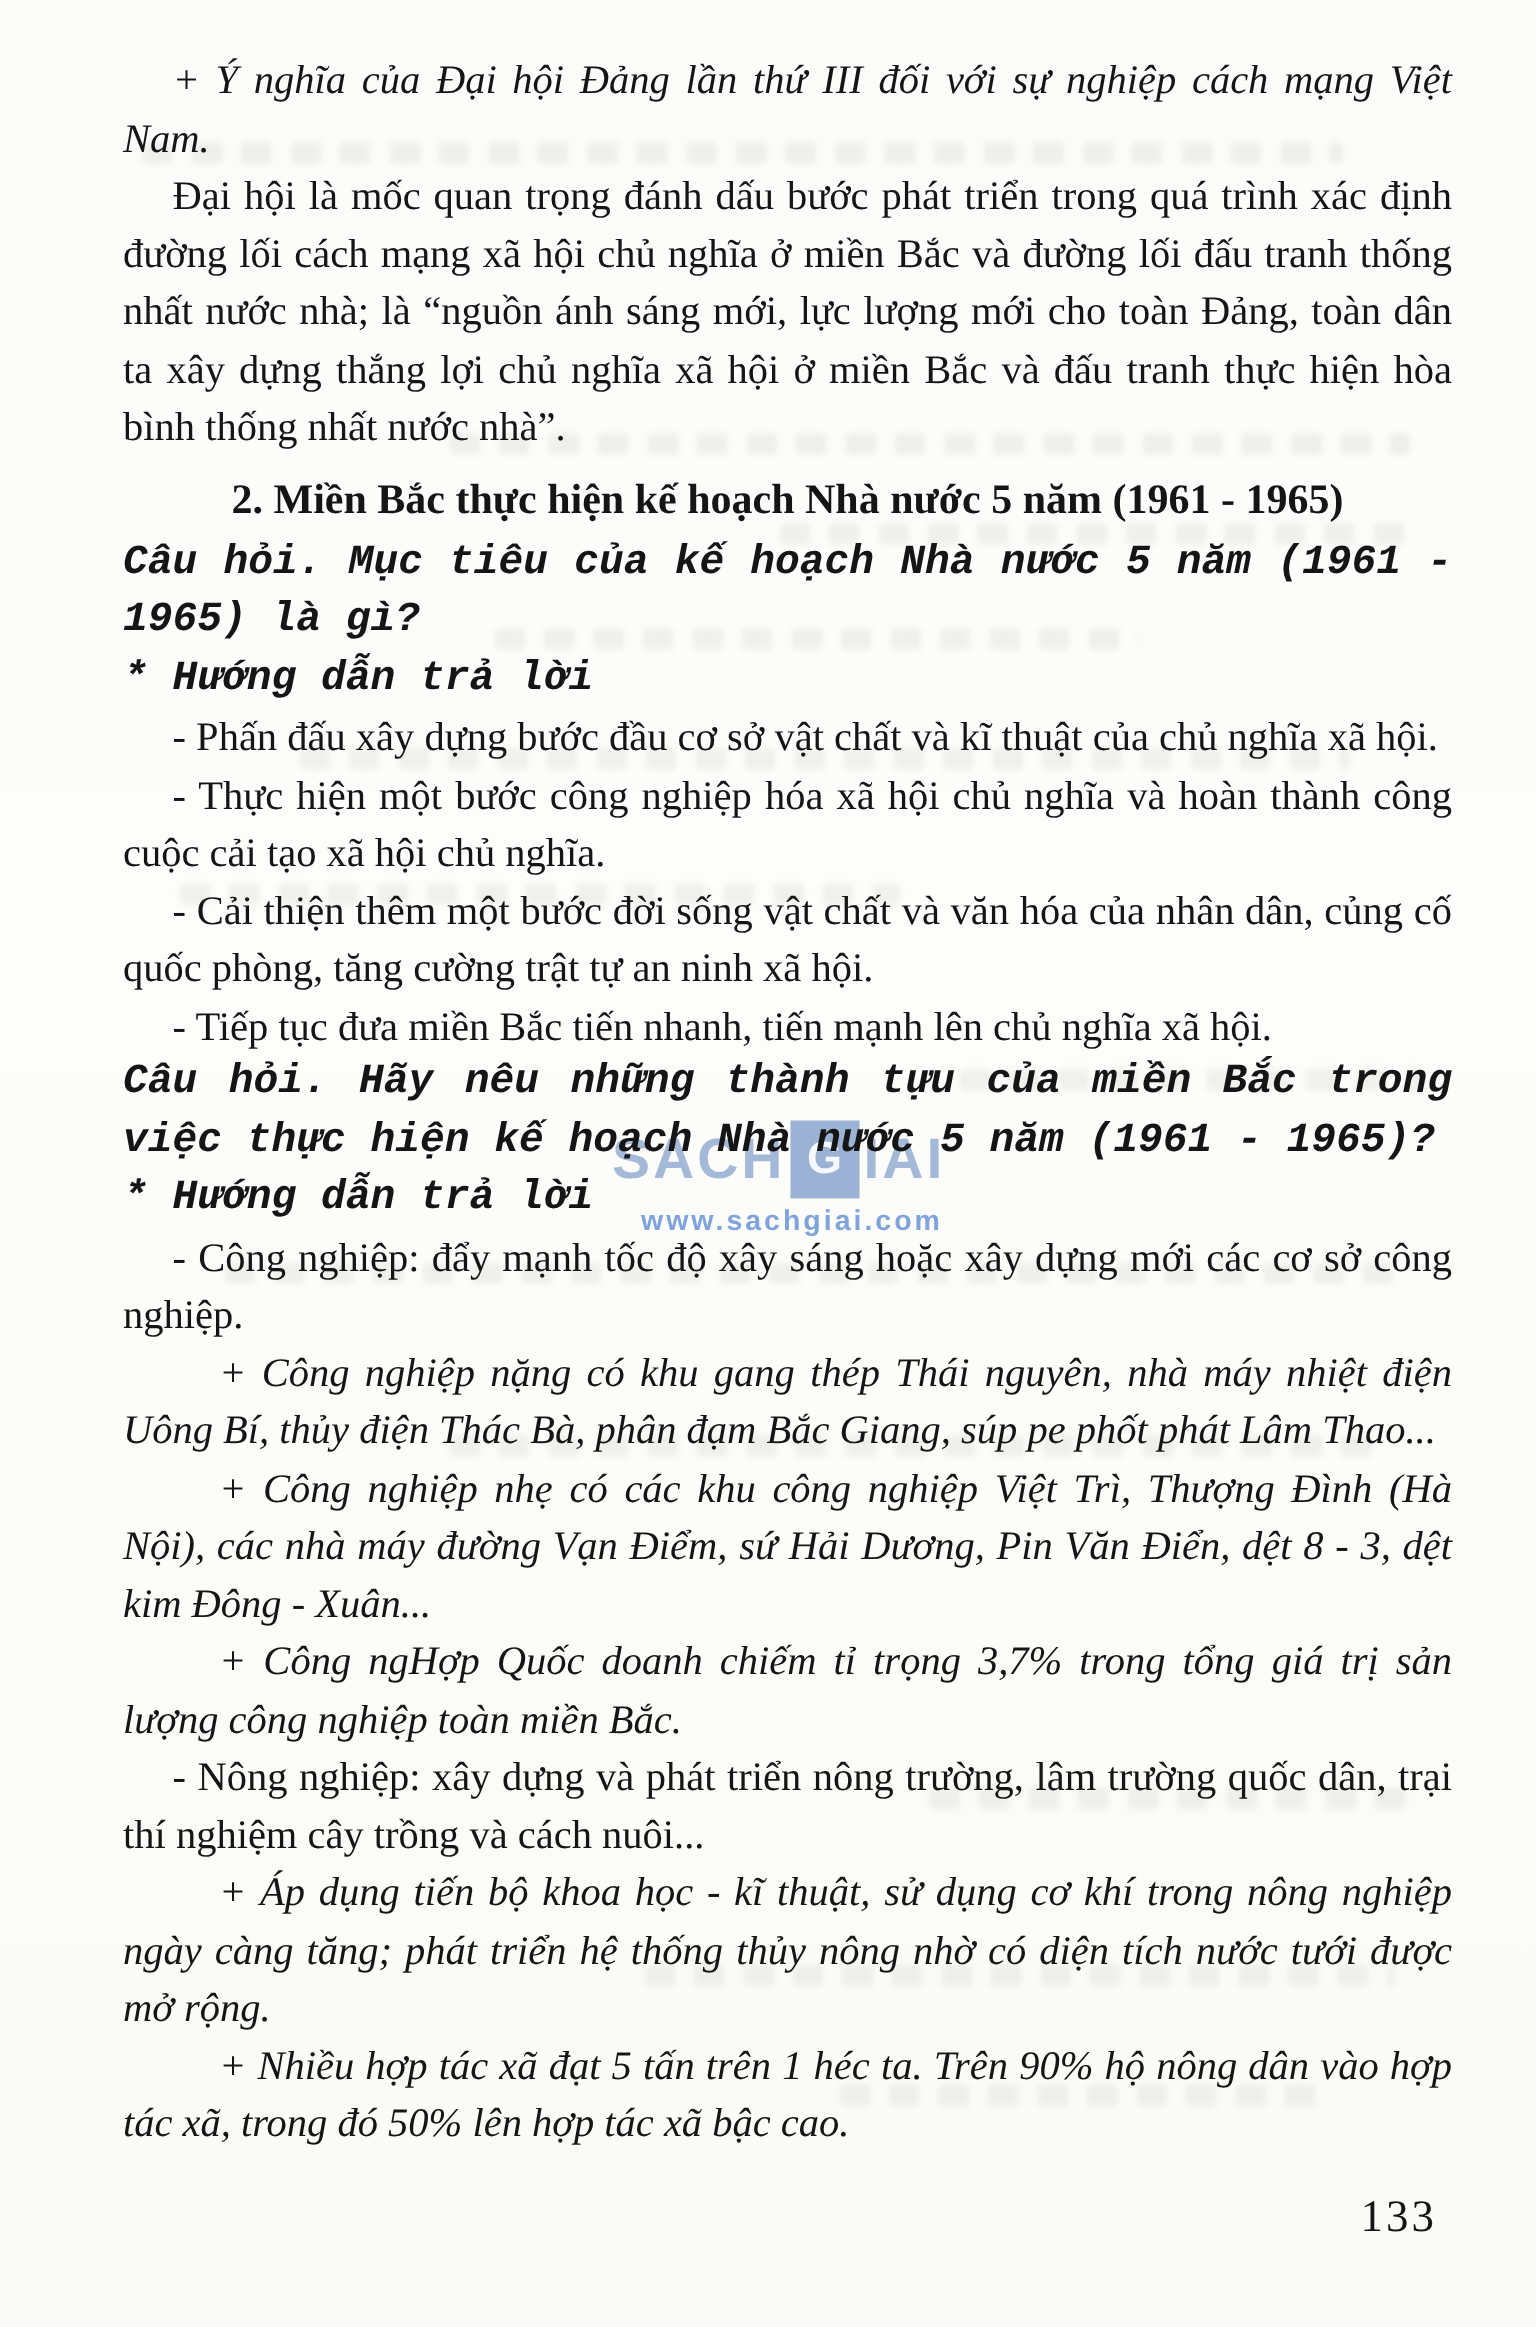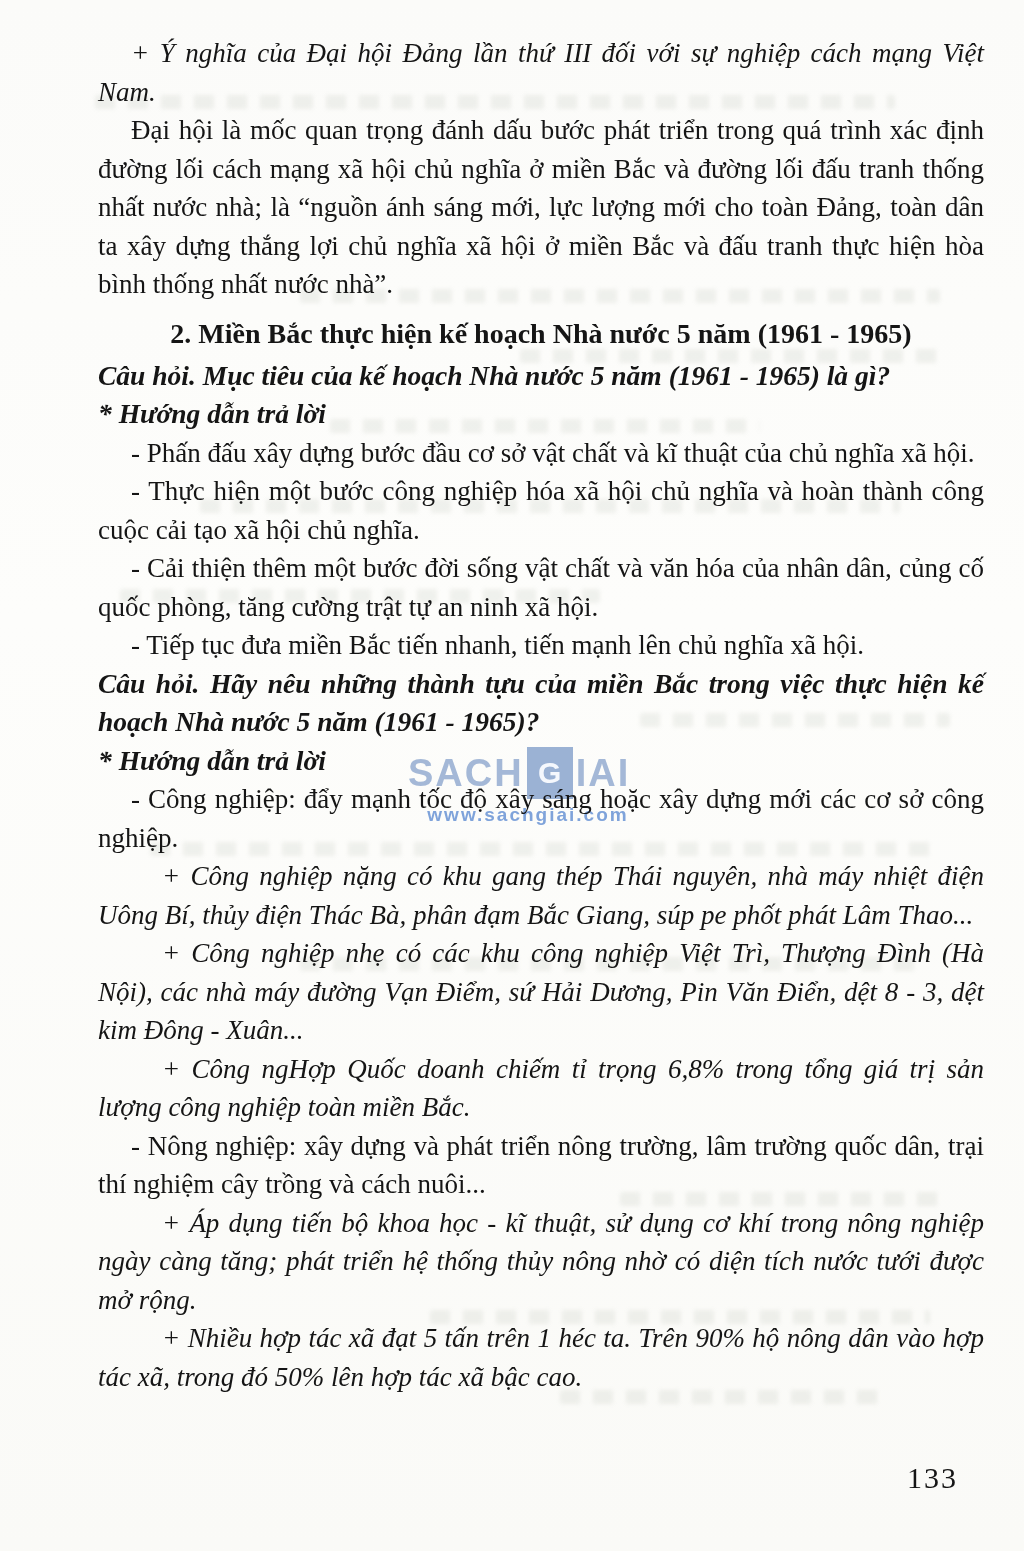--- a/index.html
+++ b/index.html
@@ -13,21 +13,21 @@
     background: #fcfcfa;
     background-image: linear-gradient(180deg, #fbfbf9 0%, #fdfdfb 40%, #fafaf7 100%);
     font-family: "Liberation Serif", serif;
     color: #151515;
     overflow: hidden;
   }
 
   
   .content {
     position: absolute;
-    left: 98px;
+    left: 82px;
     top: 34px;
     width: 886px;
     font-size: 27px;
     line-height: 38.5px;
     text-align: justify;
     z-index: 3;
   }
   .content p, .content h2 {
     margin: 0;
     padding: 0;
@@ -38,20 +38,21 @@
     font-weight: bold;
     font-size: 28px;
     line-height: 40px;
     margin: 10px 0 3px 0 !important;
     text-align: center;
   }
   .question {
     font-weight: bold;
     font-style: italic;
     font-size: 27.5px;
+    font-family: Liberation Mono, monospace;
   }
   .ind-normal { text-indent: 33px; }
   .ind-deep   { text-indent: 64px; font-style: italic; }
 
   
   .watermark {
     position: absolute;
     left: 408px;
     top: 747px;
     width: 240px;
@@ -153,21 +154,21 @@
       <p class="question">* Hướng dẫn trả lời</p>
       <p class="normal ind-normal">- Phấn đấu xây dựng bước đầu cơ sở vật chất và kĩ thuật của chủ nghĩa xã hội.</p>
       <p class="normal ind-normal">- Thực hiện một bước công nghiệp hóa xã hội chủ nghĩa và hoàn thành công cuộc cải tạo xã hội chủ nghĩa.</p>
       <p class="normal ind-normal">- Cải thiện thêm một bước đời sống vật chất và văn hóa của nhân dân, củng cố quốc phòng, tăng cường trật tự an ninh xã hội.</p>
       <p class="normal ind-normal">- Tiếp tục đưa miền Bắc tiến nhanh, tiến mạnh lên chủ nghĩa xã hội.</p>
       <p class="question">Câu hỏi. Hãy nêu những thành tựu của miền Bắc trong việc thực hiện kế hoạch Nhà nước 5 năm (1961 - 1965)?</p>
       <p class="question">* Hướng dẫn trả lời</p>
       <p class="normal ind-normal">- Công nghiệp: đẩy mạnh tốc độ xây sáng hoặc xây dựng mới các cơ sở công nghiệp.</p>
       <p class="normal ind-deep">+ Công nghiệp nặng có khu gang thép Thái nguyên, nhà máy nhiệt điện Uông Bí, thủy điện Thác Bà, phân đạm Bắc Giang, súp pe phốt phát Lâm Thao...</p>
       <p class="normal ind-deep">+ Công nghiệp nhẹ có các khu công nghiệp Việt Trì, Thượng Đình (Hà Nội), các nhà máy đường Vạn Điểm, sứ Hải Dương, Pin Văn Điển, dệt 8 - 3, dệt kim Đông - Xuân...</p>
-      <p class="normal ind-deep">+ Công ngHợp Quốc doanh chiếm tỉ trọng 6,8% trong tổng giá trị sản lượng công nghiệp toàn miền Bắc.</p>
+      <p class="normal ind-deep">+ Công ngHợp Quốc doanh chiếm tỉ trọng 3,7% trong tổng giá trị sản lượng công nghiệp toàn miền Bắc.</p>
       <p class="normal ind-normal">- Nông nghiệp: xây dựng và phát triển nông trường, lâm trường quốc dân, trại thí nghiệm cây trồng và cách nuôi...</p>
       <p class="normal ind-deep">+ Áp dụng tiến bộ khoa học - kĩ thuật, sử dụng cơ khí trong nông nghiệp ngày càng tăng; phát triển hệ thống thủy nông nhờ có diện tích nước tưới được mở rộng.</p>
       <p class="normal ind-deep">+ Nhiều hợp tác xã đạt 5 tấn trên 1 héc ta. Trên 90% hộ nông dân vào hợp tác xã, trong đó 50% lên hợp tác xã bậc cao.</p>
     </main>
 
   <div class="watermark">
     <div class="wm-row">
       <span class="wm-txt">SACH</span>
       <span class="wm-logo">
         <span>G</span>

